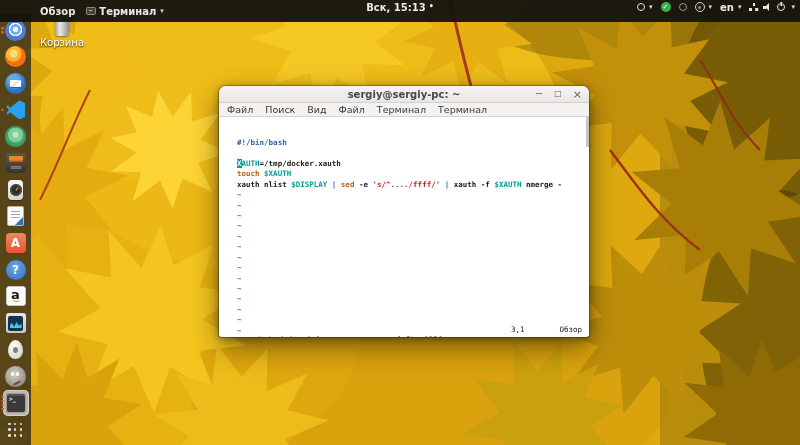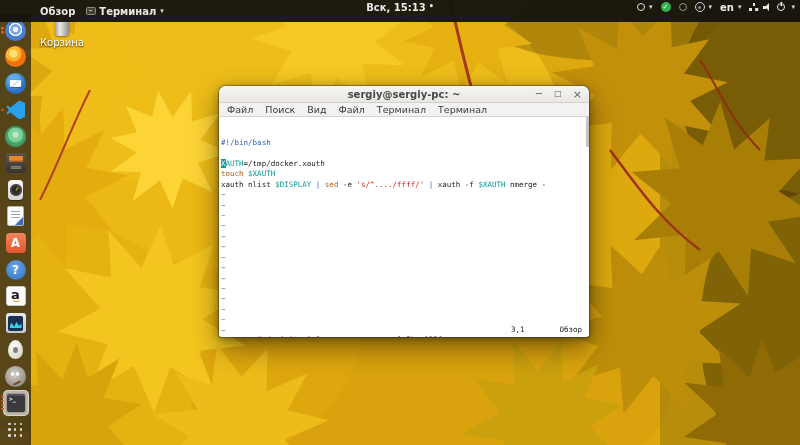--- a/index.html
+++ b/index.html
@@ -132,21 +132,21 @@
   .title { font-size:10px; font-weight:700; color:#474747; }
   .controls { position:absolute; right:7px; top:0; height:100%; display:flex; align-items:center; gap:11px;
     color:#62615e; }
   .controls b { font-weight:400; cursor:default; line-height:1; }
   .ctl-min { font-size:10px; } .ctl-max { font-size:8px; } .ctl-close { font-size:11px; }
   .menubar { height:14px; background:#f3f2f0; border-bottom:1px solid #d6d3ce; display:flex; align-items:center;
     padding-left:2px; }
   .menu-item { font-size:9.5px; color:#3b3b3b; padding:0 6px; cursor:default; }
   .vim { position:relative; height:219px; background:#fff; font:7.5px/10.45px "DejaVu Sans Mono",monospace;
     color:#1a1a1a; white-space:pre; cursor:text; }
-  .vim-lines { padding-left:2px; }
+  .vim-lines { padding-left:18px;font-weight:bold; }
   .eline { height:10.45px; }
   .tok-comment { color:#2f62ae; }
   .tok-ident   { color:#0a9a9a; }
   .tok-stmt    { color:#b85c10; }
   .tok-str     { color:#cc2222;text-align:right; }
   .tok-pipe    { color:#3a5fd0; }
   .tok-plain   { color:#1a1a1a; }
   .tok-tilde   { color:#4d6bbf; }
   .tok-cursor  { background:#0a9a9a; color:#fdfdfd; }
   .vim-scrollstrip { position:absolute; right:0; top:0; width:3px; height:30px; background:#b9b7b3; opacity:.8; }

